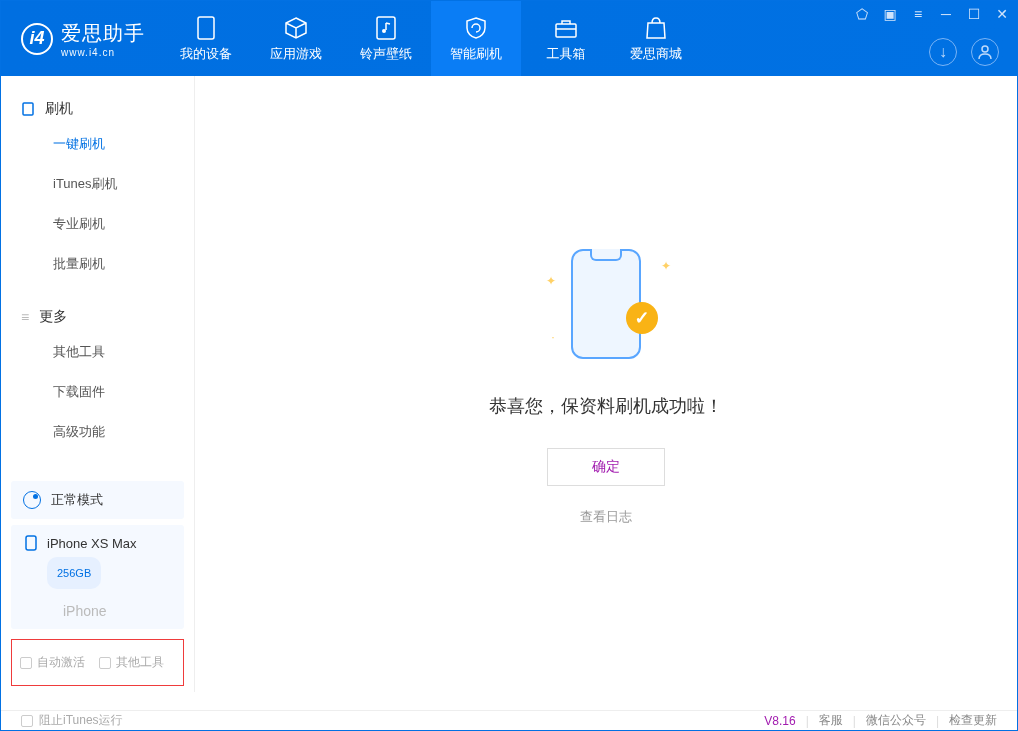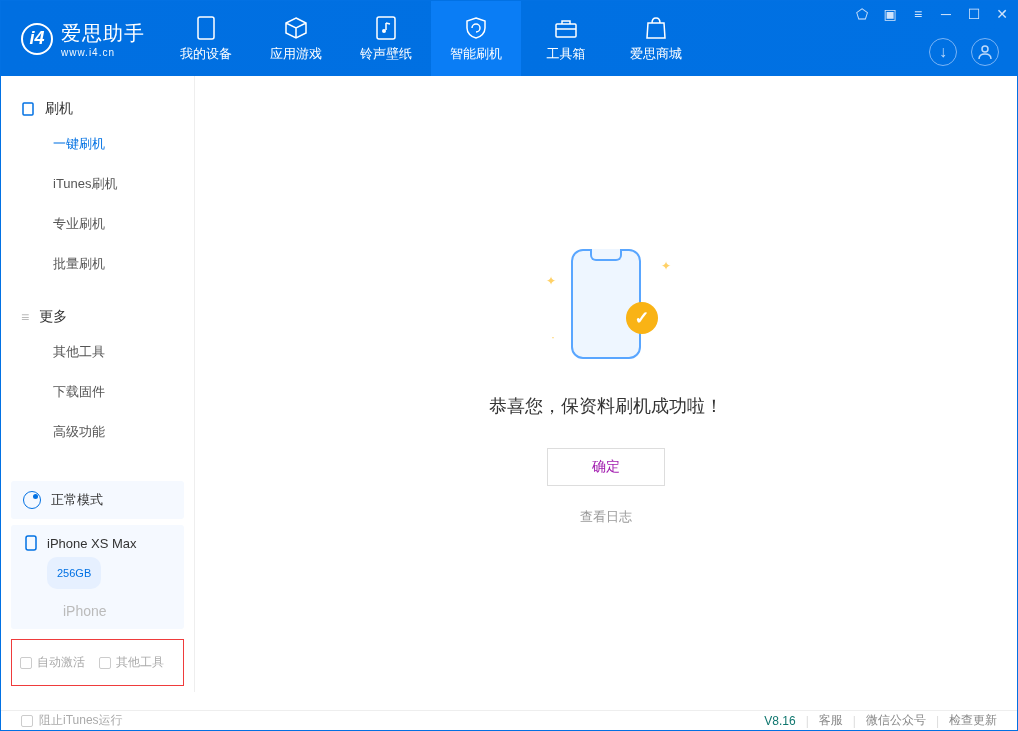--- a/index.html
+++ b/index.html
@@ -58,21 +58,21 @@
 .sp3 { left: 5px; bottom: 20px; }
 
 .success-msg { font-size: 18px; color: #333; margin-bottom: 30px; }
 .ok-btn { padding: 9px 44px; border: 1px solid #ddd; background: #fff; font-size: 14px; color: #a21caf; cursor: pointer; margin-bottom: 22px; }
 .log-link { font-size: 13px; color: #999; cursor: pointer; }
 
 
 .footer { position: absolute; bottom: 0; left: 0; right: 0; height: 20px; border-top: 1px solid #eee; display: flex; align-items: center; padding: 0 20px; font-size: 12px; }
 .footer-left { display: flex; align-items: center; gap: 6px; color: #aaa; }
 .footer-right { margin-left: auto; display: flex; align-items: center; gap: 10px; color: #999; }
-.version { color: #0f766e; }
+.version { color: #a21caf; }
 .footer-link { color: #888; cursor: pointer; }
 .divider { color: #ddd; }
 </style>
 </head>
 <body>
 
 <div class="header">
   <div class="logo-area">
     <div class="logo-circle">i4</div>
     <div>

